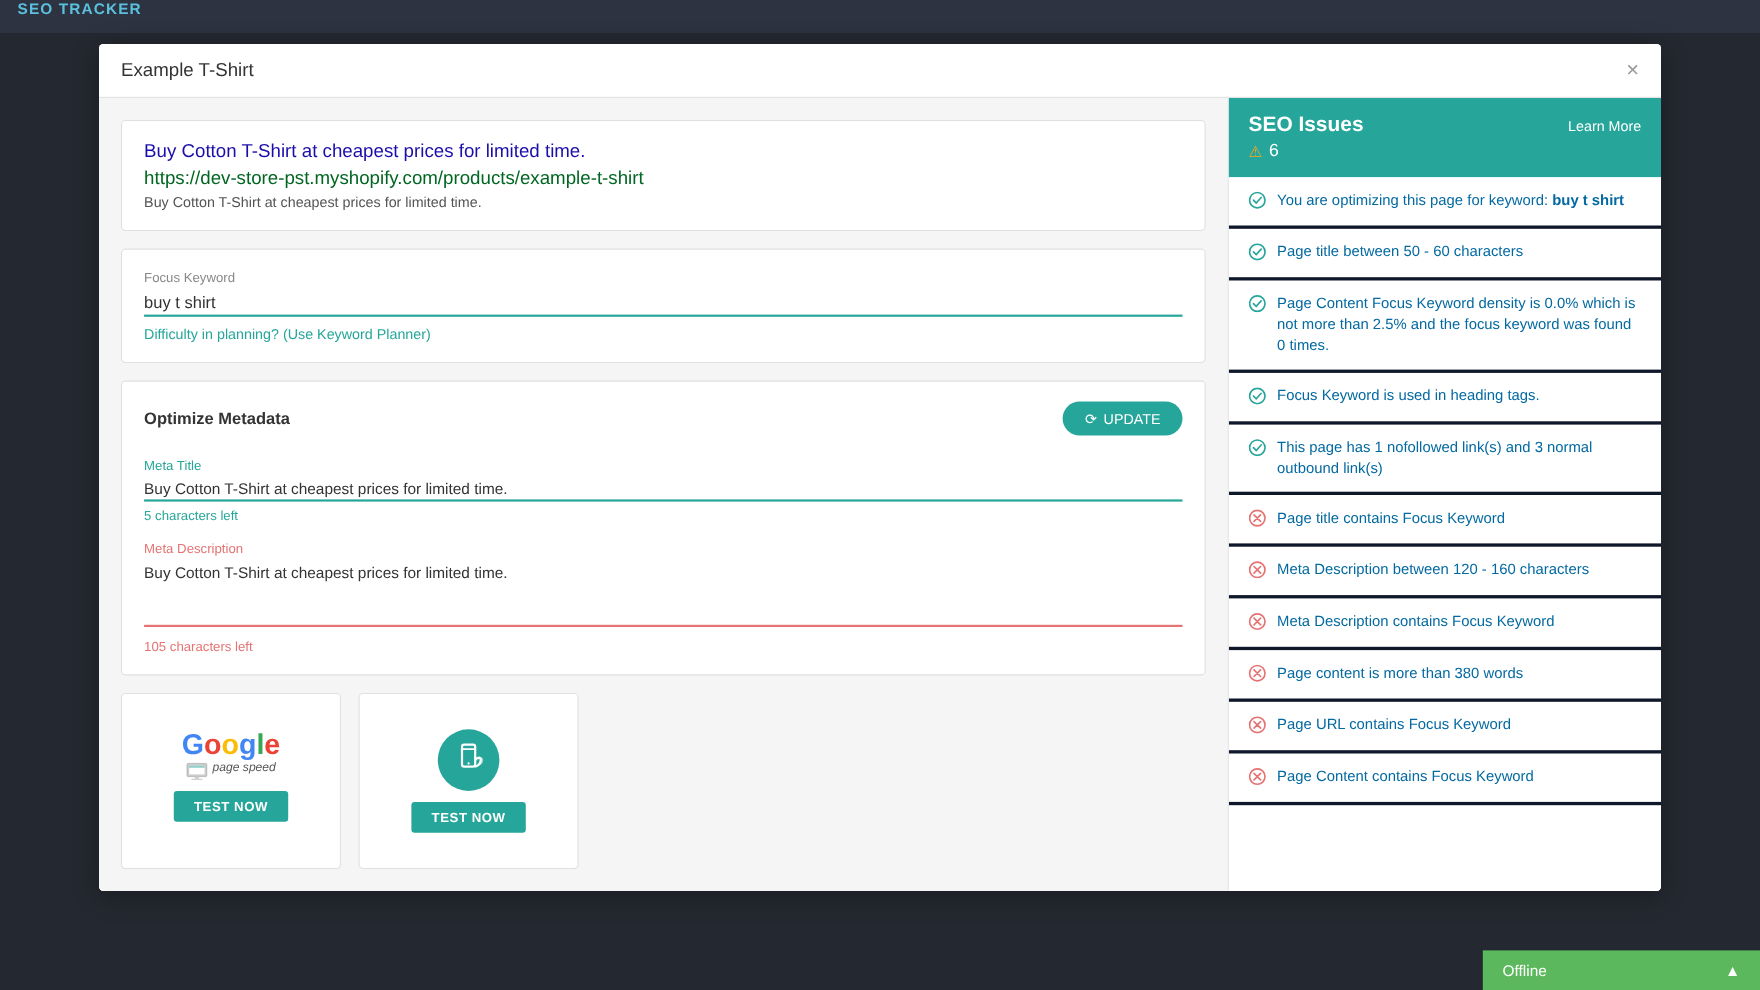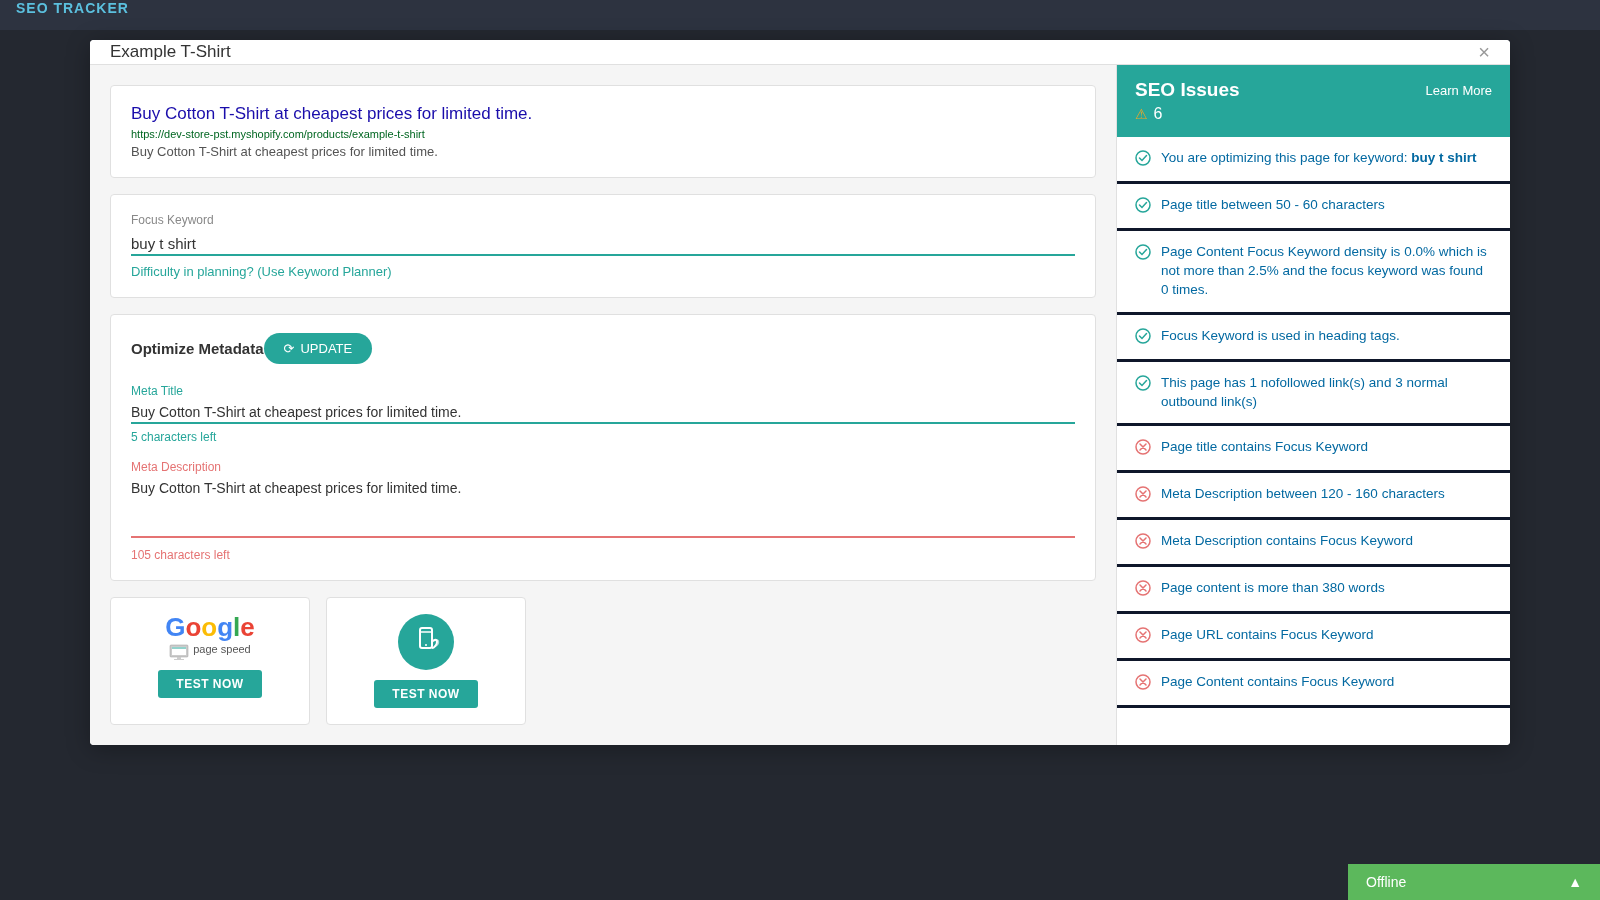--- a/index.html
+++ b/index.html
@@ -43,21 +43,21 @@
       border-radius: 4px;
       box-shadow: 0 4px 24px rgba(0,0,0,0.3);
       display: flex;
       flex-direction: column;
       overflow: hidden;
     }
     .modal-header {
       display: flex;
       align-items: center;
       justify-content: space-between;
-      padding: 2px 20px;
+      padding: 14px 20px;
       border-bottom: 1px solid #e0e0e0;
       background: #fff;
     }
     .modal-title {
       font-size: 17px;
       font-weight: 500;
       color: #333;
     }
     .modal-close {
       font-size: 20px;
@@ -89,21 +89,21 @@
     .preview-link-title {
       color: #1a0dab;
       font-size: 17px;
       font-weight: normal;
       text-decoration: none;
       display: block;
       margin-bottom: 4px;
     }
     .preview-url {
       color: #006621;
-      font-size: 11px;
+      font-size: 17px;
       margin-bottom: 4px;
     }
     .preview-desc {
       color: #545454;
       font-size: 13px;
     }
     
     .focus-card {
       background: #fff;
       border: 1px solid #e0e0e0;
@@ -136,22 +136,23 @@
     .optimize-card {
       background: #fff;
       border: 1px solid #e0e0e0;
       border-radius: 4px;
       padding: 18px 20px;
       margin-bottom: 16px;
     }
     .optimize-header {
       display: flex;
       align-items: center;
-      justify-content: flex-start;
+      justify-content: space-between;
       margin-bottom: 20px;
+      gap: 36px;
     }
     .optimize-title {
       font-size: 15px;
       font-weight: bold;
       color: #333;
     }
     .update-btn {
       background: #26a69a;
       color: #fff;
       border: none;
@@ -209,40 +210,41 @@
     }
     
     .bottom-cards {
       display: flex;
       gap: 16px;
     }
     .speed-card {
       background: #fff;
       border: 1px solid #e0e0e0;
       border-radius: 4px;
-      padding: 16px;
+      padding: 32px;
       width: 200px;
       display: flex;
       flex-direction: column;
       align-items: center;
       gap: 10px;
     }
     .google-logo {
       display: flex;
       flex-direction: column;
       align-items: center;
     }
     .g-blue { color: #4285F4; }
     .g-red { color: #EA4335; }
     .g-yellow { color: #FBBC05; }
     .g-green { color: #34A853; }
     .page-speed-text {
       font-size: 11px;
       color: #555;
       margin-top: -4px;
+      font-style: italic;
     }
     .test-now-btn {
       background: #26a69a;
       color: #fff;
       border: none;
       border-radius: 3px;
       padding: 7px 18px;
       font-size: 12px;
       font-weight: bold;
       cursor: pointer;

